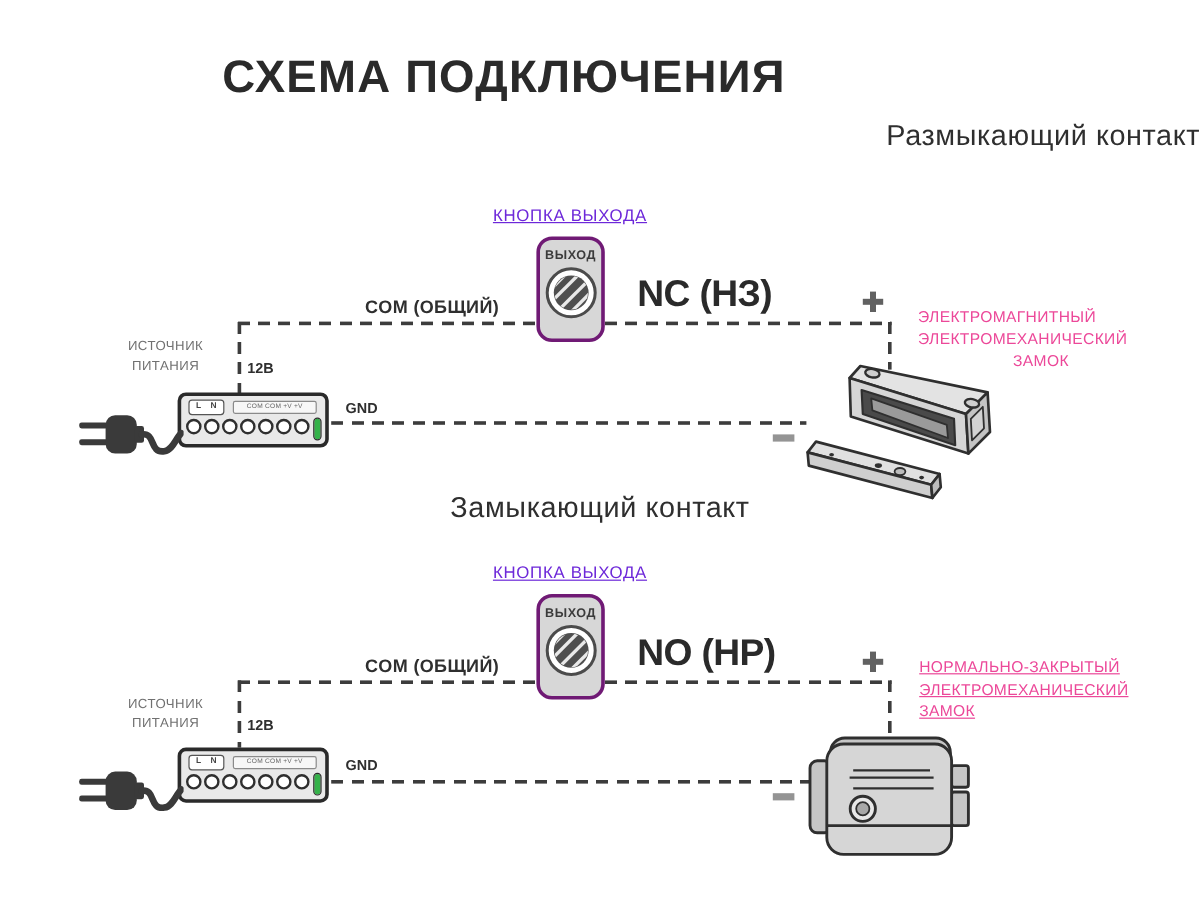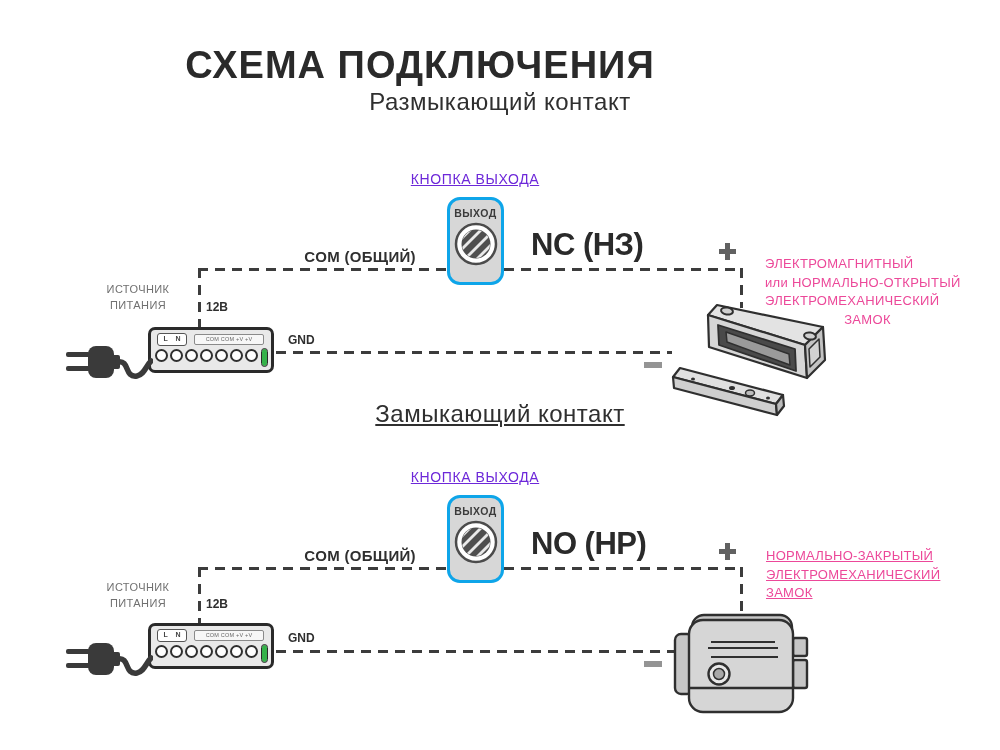--- a/index.html
+++ b/index.html
@@ -12,21 +12,21 @@
   .diagram{left:0;width:1000px;height:275px;}
   .caption{font-size:14px;color:#6d28d9;letter-spacing:.6px;text-decoration:underline;}
   .lbl-bold{font-weight:700;color:#2f2f2f;font-size:15px;letter-spacing:.3px;}
   .contact-lbl{font-weight:700;color:#2a2a2a;font-size:31px;letter-spacing:-.5px;}
   .dash-h{height:3px;background:repeating-linear-gradient(90deg,#3c3c3c 0 10px,transparent 10px 17px);}
   .dash-v{width:3px;background:repeating-linear-gradient(180deg,#3c3c3c 0 10px,transparent 10px 17px);}
   .plus{width:17px;height:17px;}
   .plus::before{content:"";position:absolute;left:0;top:6px;width:17px;height:5px;background:#616161;}
   .plus::after{content:"";position:absolute;left:6px;top:0;width:5px;height:17px;background:#616161;}
   .minus{width:18px;height:6px;background:#949494;}
-  .exit-btn{width:57px;height:88px;background:#d7d7d7;border:3px solid #0ea5e9;border-radius:13px;
+  .exit-btn{width:57px;height:88px;background:#d7d7d7;border:3px solid #701a75;border-radius:13px;
             box-sizing:border-box;text-align:center;}
   .exit-btn-text{margin-top:7px;font-size:10.5px;font-weight:700;color:#3b3b3b;letter-spacing:.5px;}
   .lock-label{font-size:13px;color:#ec4899;line-height:18.5px;letter-spacing:.3px;}
   .psu-caption{font-size:11px;color:#707070;line-height:16px;letter-spacing:.4px;}
   .psu{width:126px;height:46px;background:#e9e9e9;border:3px solid #2a2a2a;border-radius:7px;box-sizing:border-box;}
   .psu-ln{position:absolute;left:6px;top:3px;width:30px;height:13px;background:#fff;border:1.5px solid #555;
           border-radius:3px;box-sizing:border-box;font-size:7px;font-weight:700;color:#444;text-align:center;
           line-height:10px;word-spacing:6px;}
   .psu-out{position:absolute;left:43px;top:4px;width:70px;height:11px;background:#f7f7f7;border:1px solid #8a8a8a;
            border-radius:2px;box-sizing:border-box;font-size:5.5px;color:#666;text-align:center;line-height:9px;
@@ -34,21 +34,21 @@
   .psu-terms{position:absolute;left:4px;top:19px;display:flex;gap:2px;}
   .term{width:13px;height:13px;background:#fff;border:2px solid #2f2f2f;border-radius:50%;box-sizing:border-box;}
   .psu-led{position:absolute;right:4px;top:19px;width:5px;height:17px;background:#35b24a;border-radius:2.5px;
            outline:1px solid #2a2a2a;}
   .v-label{font-weight:700;color:#2f2f2f;font-size:12px;}
 </style>
 </head>
 <body>
 
 <div class="abs page-title center">СХЕМА ПОДКЛЮЧЕНИЯ</div>
-<div class="abs subtitle center" style="top:88px;">Размыкающий контакт</div>
+<div class="abs subtitle center" style="top:100px;text-align:right;">Размыкающий контакт</div>
 
 <div class="abs diagram" style="top:165px;">
 
   <div class="abs dash-h" style="left:198px;top:103px;width:545px;"></div>
   <div class="abs dash-v" style="left:198px;top:103px;height:60px;"></div>
   <div class="abs dash-v" style="left:740px;top:103px;height:40px;"></div>
   <div class="abs dash-h" style="left:276px;top:186px;width:396px;"></div>
 
   <div class="abs caption center" style="left:385px;top:6px;width:180px;">КНОПКА ВЫХОДА</div>
   <div class="abs exit-btn" style="left:447px;top:32px;">
@@ -70,21 +70,20 @@
 
   <div class="abs lbl-bold center" style="left:300px;top:83px;width:120px;">COM (ОБЩИЙ)</div>
   <div class="abs contact-lbl" style="left:531px;top:62px;">NC (НЗ)</div>
   <div class="abs plus" style="left:719px;top:78px;"></div>
   <div class="abs minus" style="left:644px;top:197px;"></div>
   <div class="abs v-label" style="left:206px;top:135px;">12В</div>
   <div class="abs v-label" style="left:288px;top:168px;">GND</div>
 
   <div class="abs lock-label" style="left:765px;top:90px;width:205px;">
     <div>ЭЛЕКТРОМАГНИТНЫЙ</div>
-    <div>или НОРМАЛЬНО-ОТКРЫТЫЙ</div>
     <div>ЭЛЕКТРОМЕХАНИЧЕСКИЙ</div>
     <div class="center">ЗАМОК</div>
   </div>
 
   <div class="abs psu-caption center" style="left:88px;top:116px;width:100px;">
     <div>ИСТОЧНИК</div>
     <div>ПИТАНИЯ</div>
   </div>
   <div class="abs psu" style="left:148px;top:162px;">
     <div class="psu-ln">L N</div>
@@ -125,21 +124,21 @@
     </g>
     <ellipse cx="77" cy="16" rx="6" ry="3.5" transform="rotate(10 77 16)" fill="#cfcfcf" stroke="#2f2f2f" stroke-width="2"></ellipse>
     <ellipse cx="160" cy="41" rx="6" ry="3.5" transform="rotate(10 160 41)" fill="#cfcfcf" stroke="#2f2f2f" stroke-width="2"></ellipse>
     <ellipse cx="43" cy="84" rx="2" ry="1.5" fill="#2f2f2f"></ellipse>
     <ellipse cx="82" cy="93" rx="3" ry="2" fill="#2f2f2f"></ellipse>
     <ellipse cx="100" cy="98" rx="4.5" ry="3" fill="#bdbdbd" stroke="#2f2f2f" stroke-width="1.5"></ellipse>
     <ellipse cx="118" cy="103" rx="2" ry="1.5" fill="#2f2f2f"></ellipse>
   </svg>
 </div>
 
-<div class="abs subtitle center" style="top:400px;text-decoration:underline;">Замыкающий контакт</div>
+<div class="abs subtitle center" style="top:410px;">Замыкающий контакт</div>
 
 <div class="abs diagram" style="top:463px;">
 
   <div class="abs dash-h" style="left:198px;top:104px;width:545px;"></div>
   <div class="abs dash-v" style="left:198px;top:104px;height:56px;"></div>
   <div class="abs dash-v" style="left:740px;top:104px;height:52px;"></div>
   <div class="abs dash-h" style="left:276px;top:187px;width:401px;"></div>
 
   <div class="abs caption center" style="left:385px;top:6px;width:180px;">КНОПКА ВЫХОДА</div>
   <div class="abs exit-btn" style="left:447px;top:32px;">

